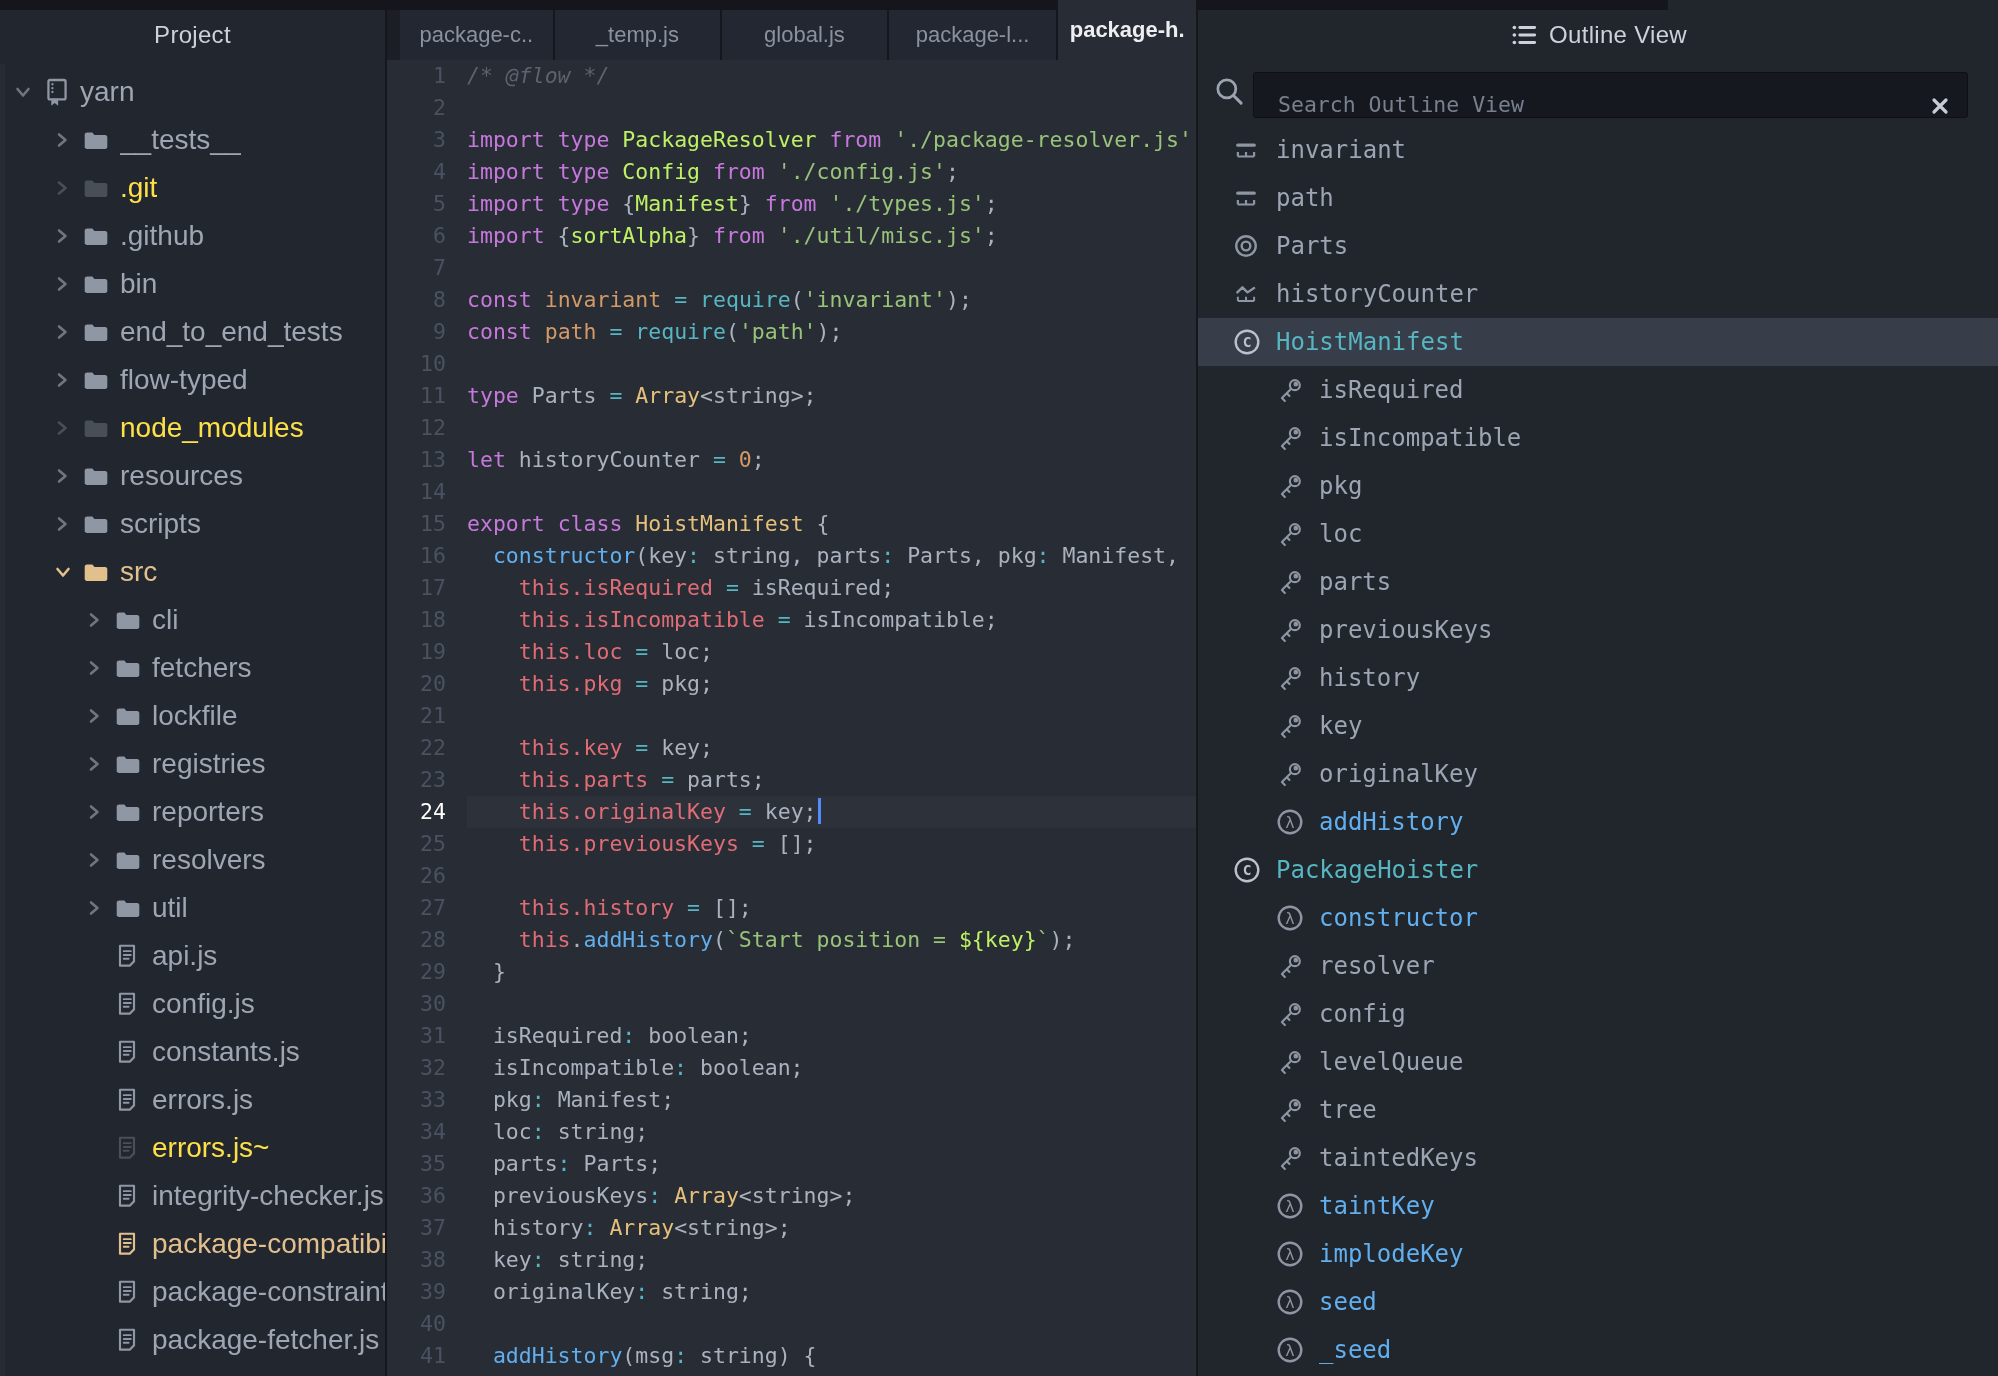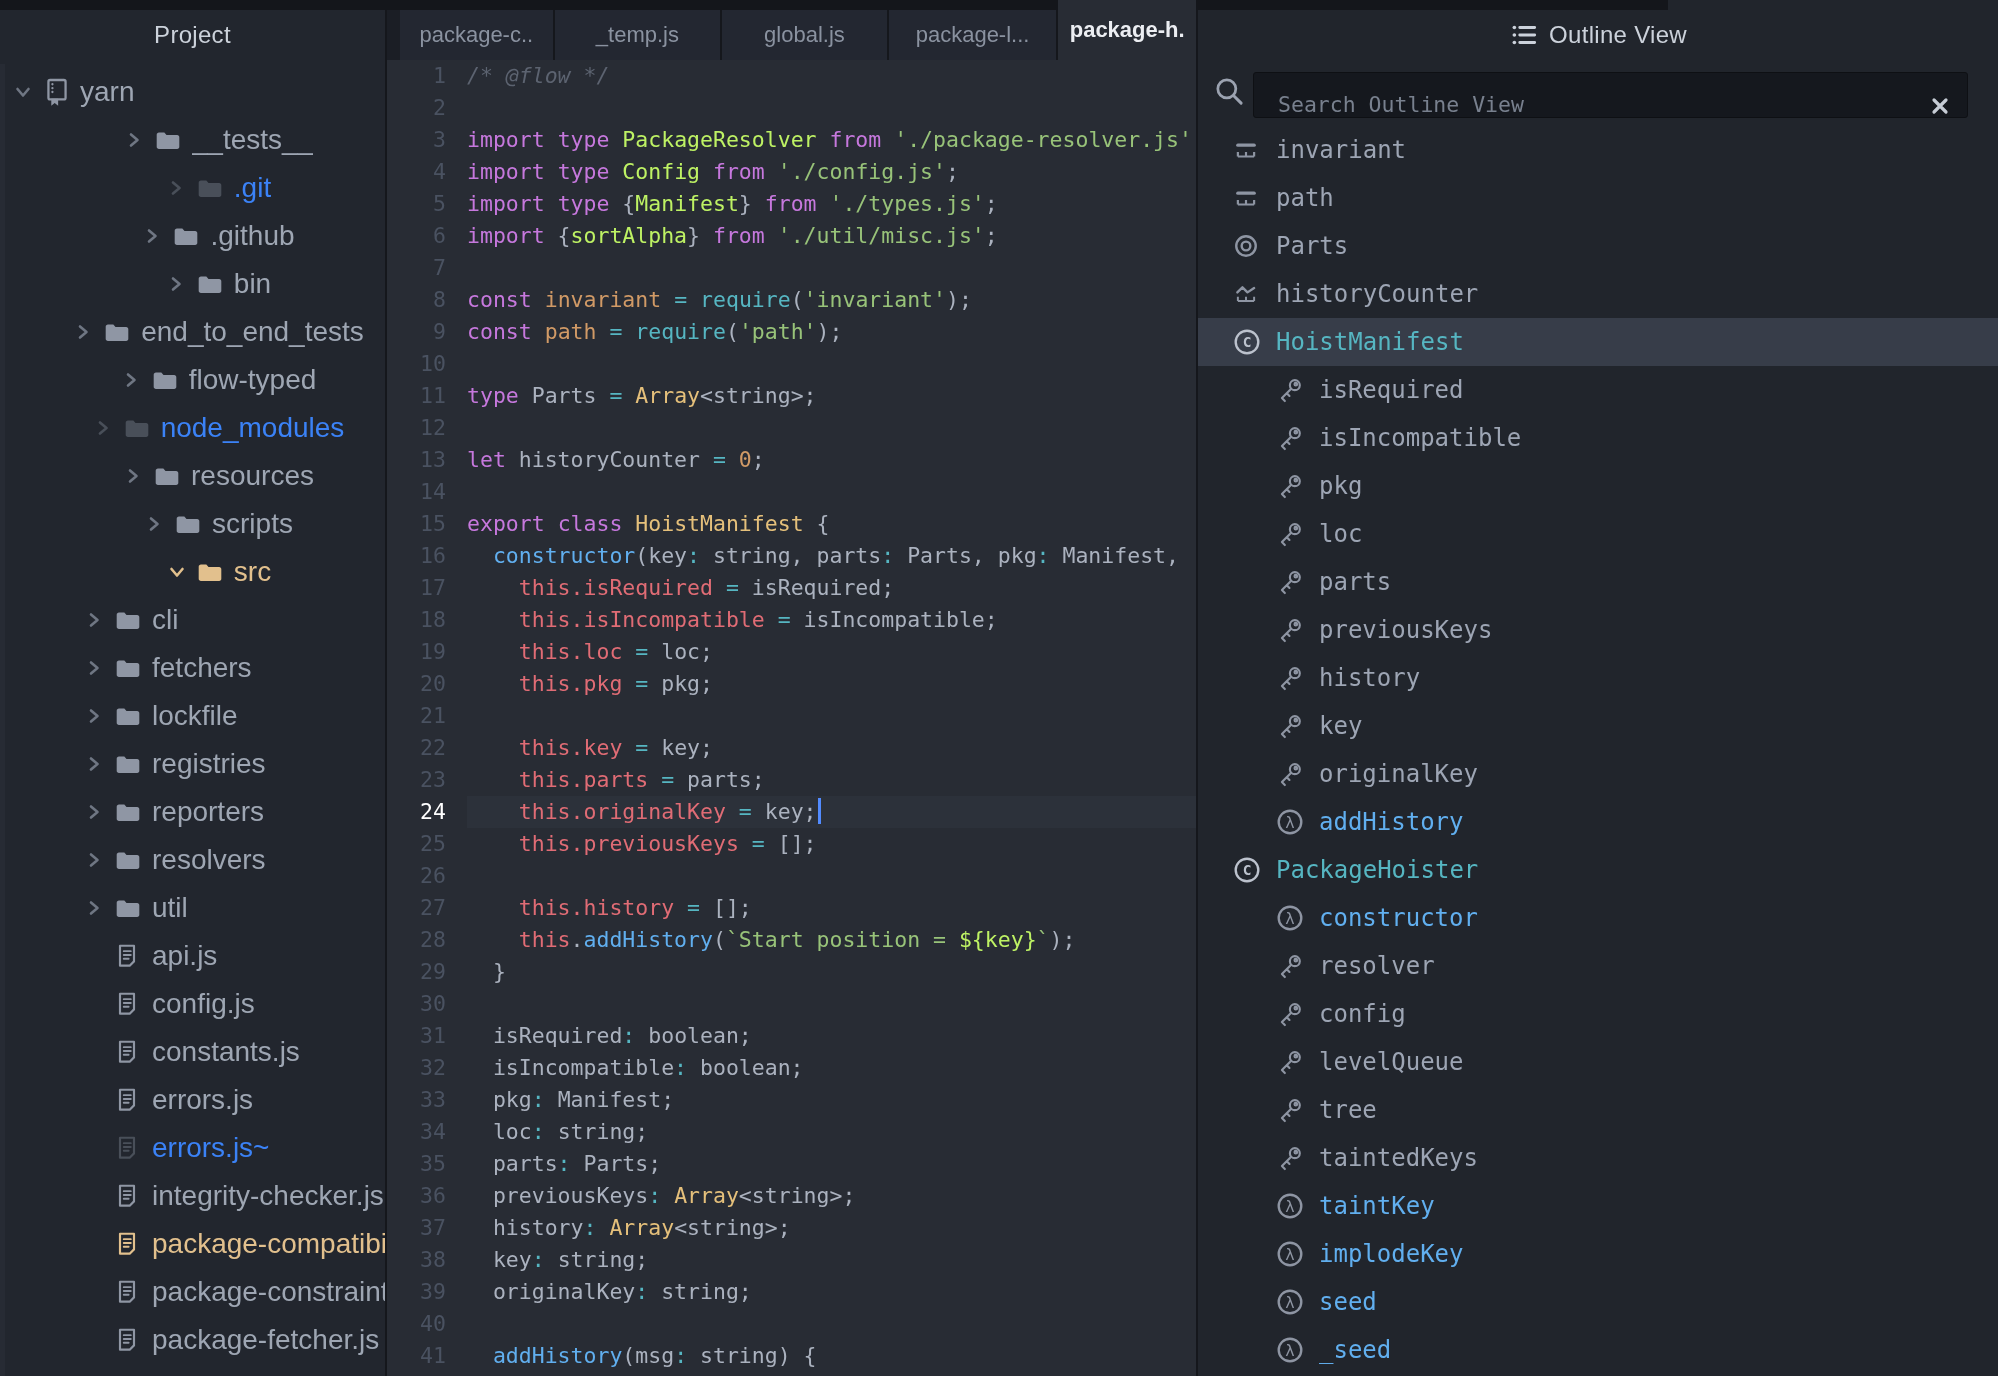--- a/index.html
+++ b/index.html
@@ -10,25 +10,25 @@
   #layout { flex:1; display:flex; min-height:0; }
   .vborder { width:2px; background:#15171c; flex:none; }
 
   
   #project-panel { width:385px; flex:none; background:#22262e; position:relative; overflow:hidden; }
   .panel-header { height:50px; display:flex; align-items:center; justify-content:center; gap:10px;
                   color:#ccd2db; font-size:24px; font-weight:500; letter-spacing:.3px; }
   #tree-strip { position:absolute; left:0; top:54px; bottom:0; width:5px; background:#2b303a; opacity:.55; }
   #tree { margin-top:8px; }
   .trow { height:48px; display:flex; align-items:center; white-space:nowrap; overflow:hidden; }
-  .trow.d0 { padding-left:12px; } .trow.d1 { padding-left:52px;justify-content:center; } .trow.d2 { padding-left:84px; }
+  .trow.d0 { padding-left:12px; } .trow.d1 { padding-left:52px; } .trow.d2 { padding-left:84px; }
   .chev { width:30px; flex:none; display:flex; align-items:center; color:#6f7683; }
   .ticon { width:38px; flex:none; display:flex; align-items:center; color:#8f96a4; }
   .tlabel { font-size:28px; color:#9ea6b3; overflow:hidden; }
-  .trow.dim .tlabel { color:#3b82f6; }
+  .trow.dim .tlabel { color:#fde047; }
   .trow.dim .ticon, .trow.dim .chev { color:#565d68; opacity:.75; }
   .trow.modified .tlabel { color:#e2c08d; }
   .trow.modified .ticon, .trow.modified .chev { color:#e2c08d; }
 
   
   #editor { width:809px; flex:none; display:flex; flex-direction:column; background:#282c34; min-height:0; }
   #tab-bar { height:50px; flex:none; display:flex; padding-left:13px; background:#1b1e25; position:relative; z-index:3;text-align:right; }
   .tab { height:50px; display:flex; align-items:center; justify-content:center; background:#232731;
          border-right:2px solid #15171c; color:#8a92a0; font-size:22px; overflow:hidden; white-space:nowrap; }
   .tab.active { background:#282c34; color:#eceef2; font-weight:600; margin-top:-10px; height:60px; border-right:none; }

